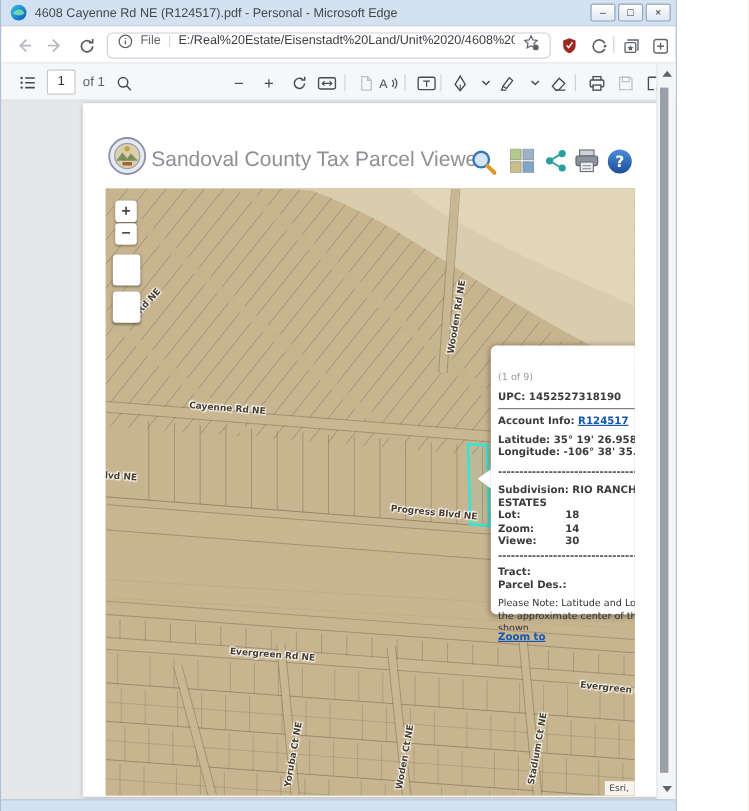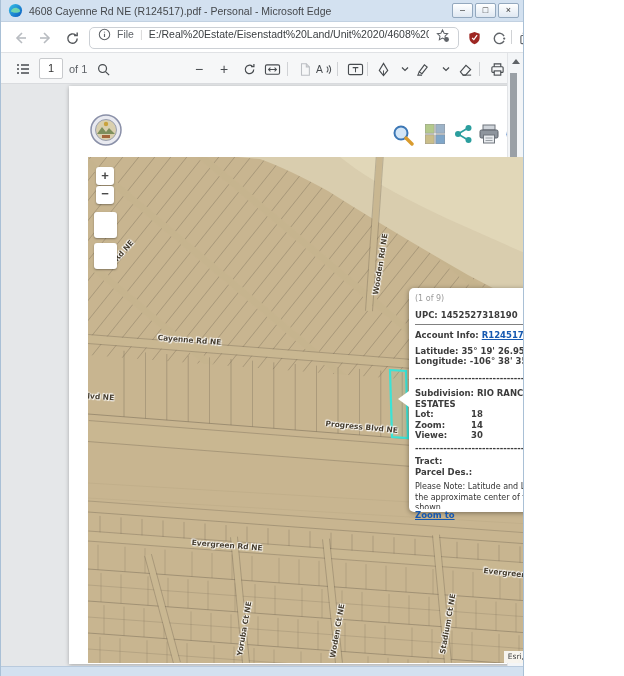--- a/index.html
+++ b/index.html
@@ -1,17 +1,17 @@
 <!DOCTYPE html>
 <html><head>
 <meta charset="utf-8">
 <style>
   * { margin:0; padding:0; box-sizing:border-box; }
   body { font-family:"Liberation Sans",sans-serif; background:#fff; }
-  .win { position:relative; width:524px; height:676px; overflow:hidden; background:#e5e7e9;
+  .win { position:relative; width:564px; height:676px; overflow:hidden; background:#e5e7e9;
          border-left:1px solid #a9c0d6; border-right:1px solid #a9c0d6; }
   
   .titlebar { position:absolute; top:0; left:0; right:0; height:22px; background:#d3e1f0;
               border-bottom:1px solid #c2d1e1; display:flex; align-items:center; padding-left:7px; }
   .title-text { font-size:10.5px; color:#45484c; margin-left:6px; white-space:nowrap; }
   .win-controls { position:absolute; right:4px; top:3px; display:flex; gap:2px; }
   .win-btn { width:21px; height:15px; border:1px solid #93a8be; border-radius:2px;
              background:linear-gradient(#ffffff,#dfe8f2); font-size:9px; line-height:12px;
              text-align:center; color:#333; }
   
@@ -51,21 +51,21 @@
   .esri { position:absolute; z-index:4; right:0; bottom:0; background:rgba(255,255,255,.85);
           font-size:7.5px; color:#444; padding:1px 5px 2px 4px; font-family:"DejaVu Sans",sans-serif; }
   
   .popup { position:absolute; z-index:5; left:321px; top:131px; width:172px; height:224px;
            background:#fff; border-radius:5px; box-shadow:0 1px 5px rgba(0,0,0,.4);
            font-family:"DejaVu Sans",sans-serif; font-size:8.5px; font-weight:bold; color:#3c3c3c;
            padding:6px 8px 4px 6px; line-height:10.5px; }
   .popup .arrow { position:absolute; left:-11px; top:103px; width:0; height:0;
                   border-top:8px solid transparent; border-bottom:8px solid transparent;
                   border-right:11px solid #fff; }
-  .pager { font-size:8px; color:#9b9b9b; font-weight:normal; margin-bottom:5px; }
+  .pager { font-size:8px; color:#9b9b9b; font-weight:normal; margin-bottom:5px;margin-top:16px; }
   .pline { white-space:nowrap; }
   .popup hr { border:none; border-top:1.5px solid #808080; margin:4px 0 5px 0; }
   .plink { color:#1558b0; text-decoration:underline; }
   .dashes { margin:6px 0 5px 0; white-space:nowrap; overflow:hidden; color:#3c3c3c; }
   .pf { display:flex; }
   .pf .pl { width:56px; }
   .note { font-weight:normal; font-size:8px; color:#333; margin-top:5px; white-space:nowrap; }
   .note.clip { height:6px; overflow:hidden; }
   .zoomto { font-size:8.5px; margin-top:1px; }
   
@@ -302,20 +302,21 @@
   <div class="content">
     <div class="page">
 
       <svg class="ic" style="position:absolute;left:21px;top:28px" width="32" height="32" viewBox="0 0 32 32">
         <circle cx="16" cy="16" r="15" fill="#e9eaf0" stroke="#8a90a8" stroke-width="1.5"></circle>
         <circle cx="16" cy="16" r="10.5" fill="#d9cfae" stroke="#9aa0b0" stroke-width="1"></circle>
         <path d="M7 20l5-7 4 5 3-4 6 6z" fill="#7d8f5c"></path>
         <path d="M12 21h8v3h-8z" fill="#a3663a"></path>
         <circle cx="16" cy="10" r="2.2" fill="#c9a23c"></circle>
       </svg>
+      <div class="page-title">Sandoval County Tax Parcel Viewe</div>
       <span class="hicon" style="left:322px">
         <svg class="ic" width="24" height="22" viewBox="0 0 24 22">
             <circle cx="10" cy="9" r="6.5" fill="#d3e6f7" stroke="#3c77b5" stroke-width="2"></circle>
             <path d="M15 14l6 6" stroke="#d99b2e" stroke-width="3.4" stroke-linecap="round"></path>
           </svg>
         </span>
       <span class="hicon" style="left:356px">
         <svg class="ic" width="20" height="20" viewBox="0 0 20 20">
             <rect x="0" y="0" width="9.2" height="9.2" fill="#b4c98c" stroke="#888" stroke-width=".6"></rect>
             <rect x="10.8" y="0" width="9.2" height="9.2" fill="#9db3c8" stroke="#888" stroke-width=".6"></rect>

